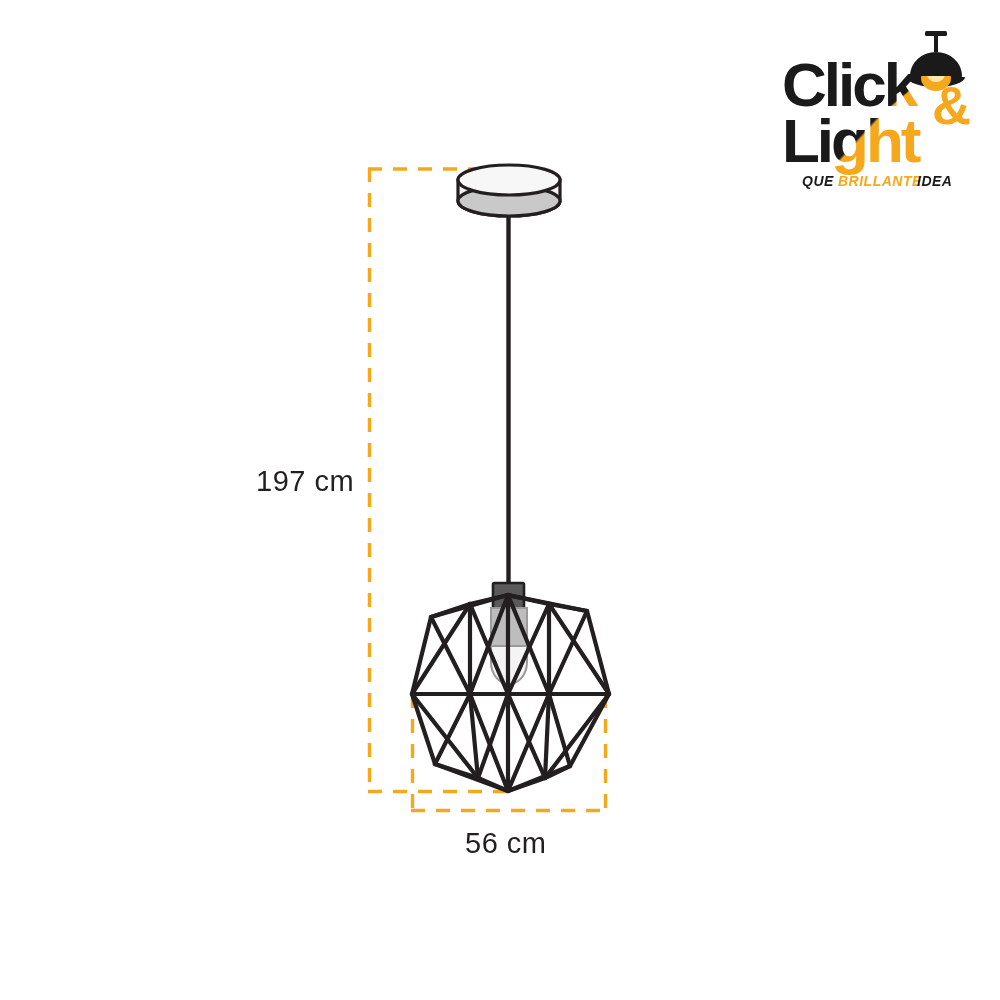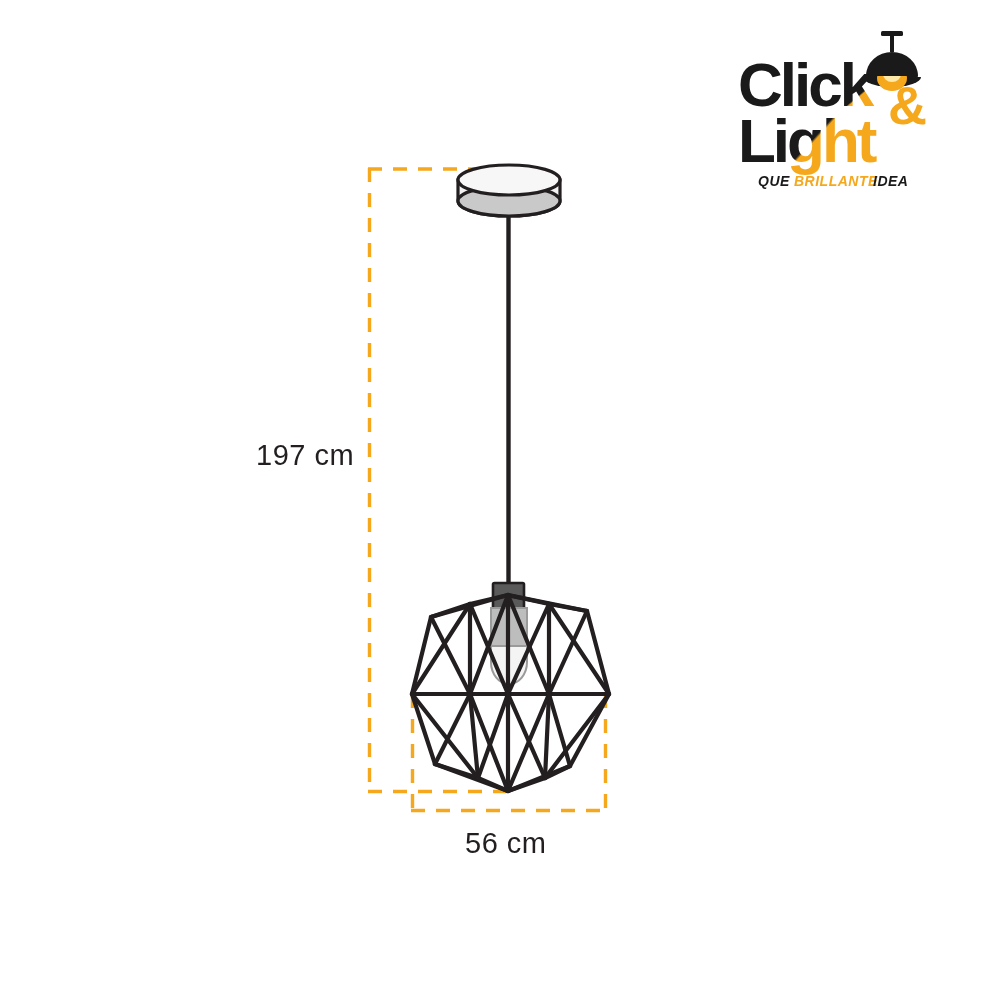--- a/index.html
+++ b/index.html
@@ -34,31 +34,31 @@
     position: absolute;
     color: #231f20;
     font-size: 29px;
     font-weight: 400;
     letter-spacing: 0.5px;
     white-space: nowrap;
     font-family: "Liberation Sans", sans-serif;
   }
   #height-label {
     left: 256px;
-    top: 439px;
+    top: 465px;
   }
   #width-label {
     left: 465px;
     top: 827px;
   }
 
   
   #logo-block {
     position: absolute;
-    left: 736px;
+    left: 780px;
     top: 22px;
     width: 200px;
     height: 180px;
   }
   #logo-svg { display: block; }
 </style>
 </head>
 <body>
 
 <div id="stage">

